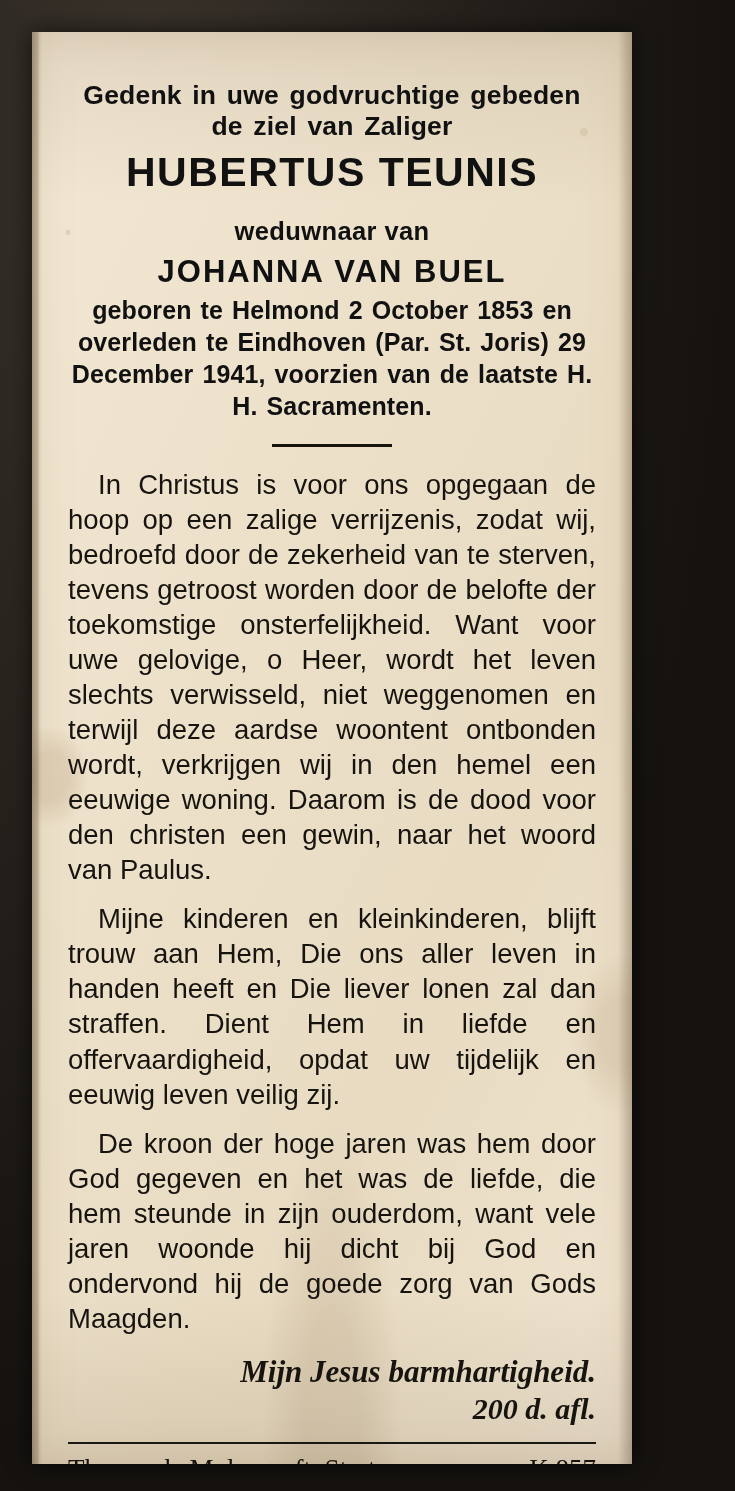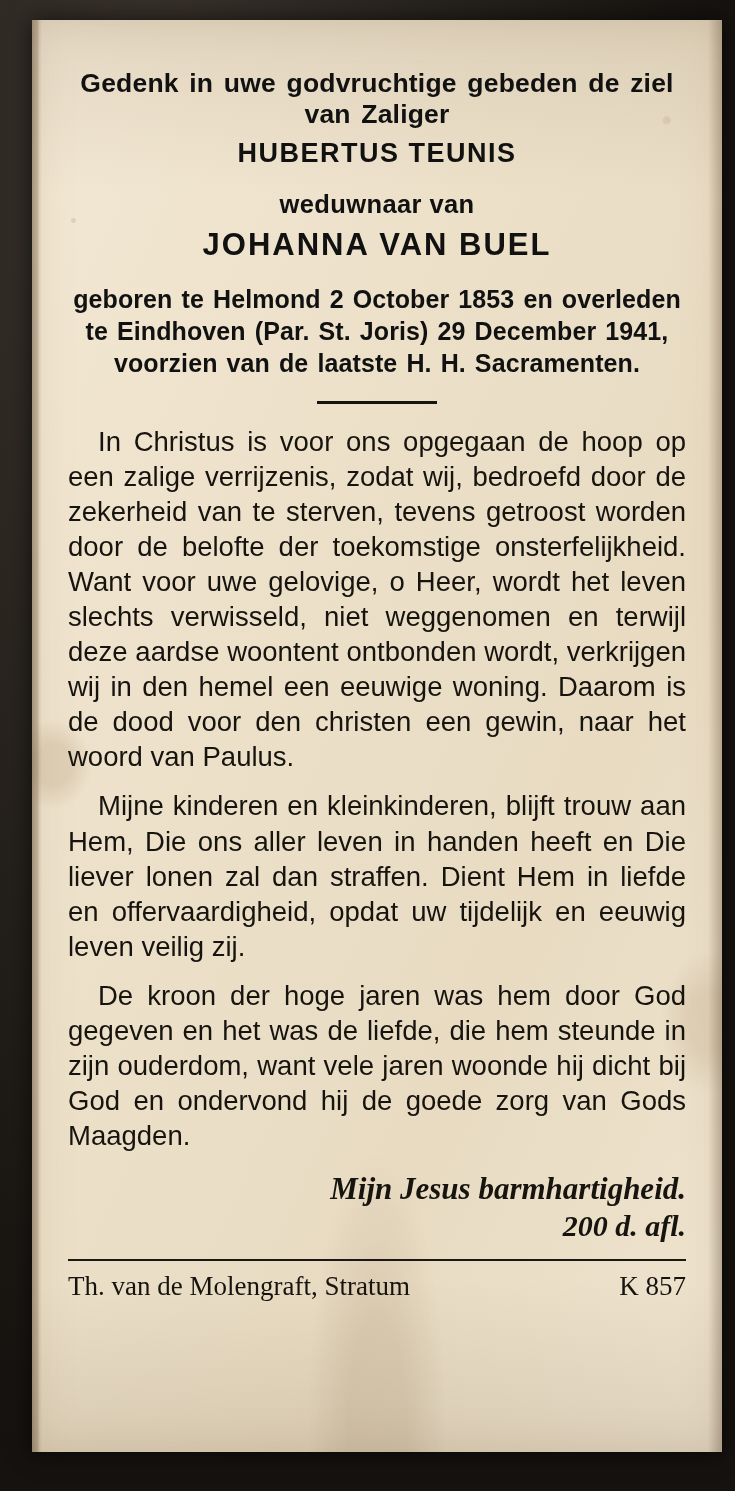--- a/index.html
+++ b/index.html
@@ -21,22 +21,22 @@
     background: #1d1a16;
     background-image:
       radial-gradient(ellipse at 20% 10%, #3a342c 0%, #15120f 70%),
       linear-gradient(120deg, #241f1a 0%, #12100d 100%);
     overflow: hidden;
   }
 
   .card {
     position: absolute;
     left: 32px;
-    top: 20px;
-    width: 690px;
+    top: 32px;
+    width: 600px;
     height: 1432px;
     background: #efe2cc;
     background-image:
       linear-gradient(115deg, #f3e8d4 0%, #ece0c9 38%, #e8dbc2 68%, #efe4d0 100%);
     box-shadow: 0 0 22px rgba(0,0,0,0.65), inset 0 0 40px rgba(170,145,110,0.25);
     overflow: hidden;
   }
 
   
   .card::before {
@@ -76,35 +76,35 @@
     color: #111;
   }
   .hdr .line1 {
     font-size: 26.5px;
     line-height: 1.16;
     letter-spacing: 0.2px;
     word-spacing: 3px;
     margin-bottom: 10px;
   }
   .name-main {
-    font-size: 27px;
+    font-size: 41px;
     letter-spacing: 1.5px;
     line-height: 1.05;
     margin: 8px 0 10px 0;
   }
   .rel {
     font-size: 25.5px;
     letter-spacing: 0.4px;
     margin-bottom: 8px;
     margin-top: 22px;
   }
   .name-spouse {
     font-size: 31px;
     letter-spacing: 2px;
-    margin-bottom: 20px;
+    margin-bottom: 4px;
   }
   .dates {
     font-size: 25px;
     line-height: 1.28;
     letter-spacing: 0.1px;
     word-spacing: 2px;
   }
 
   .rule {
     width: 120px;

